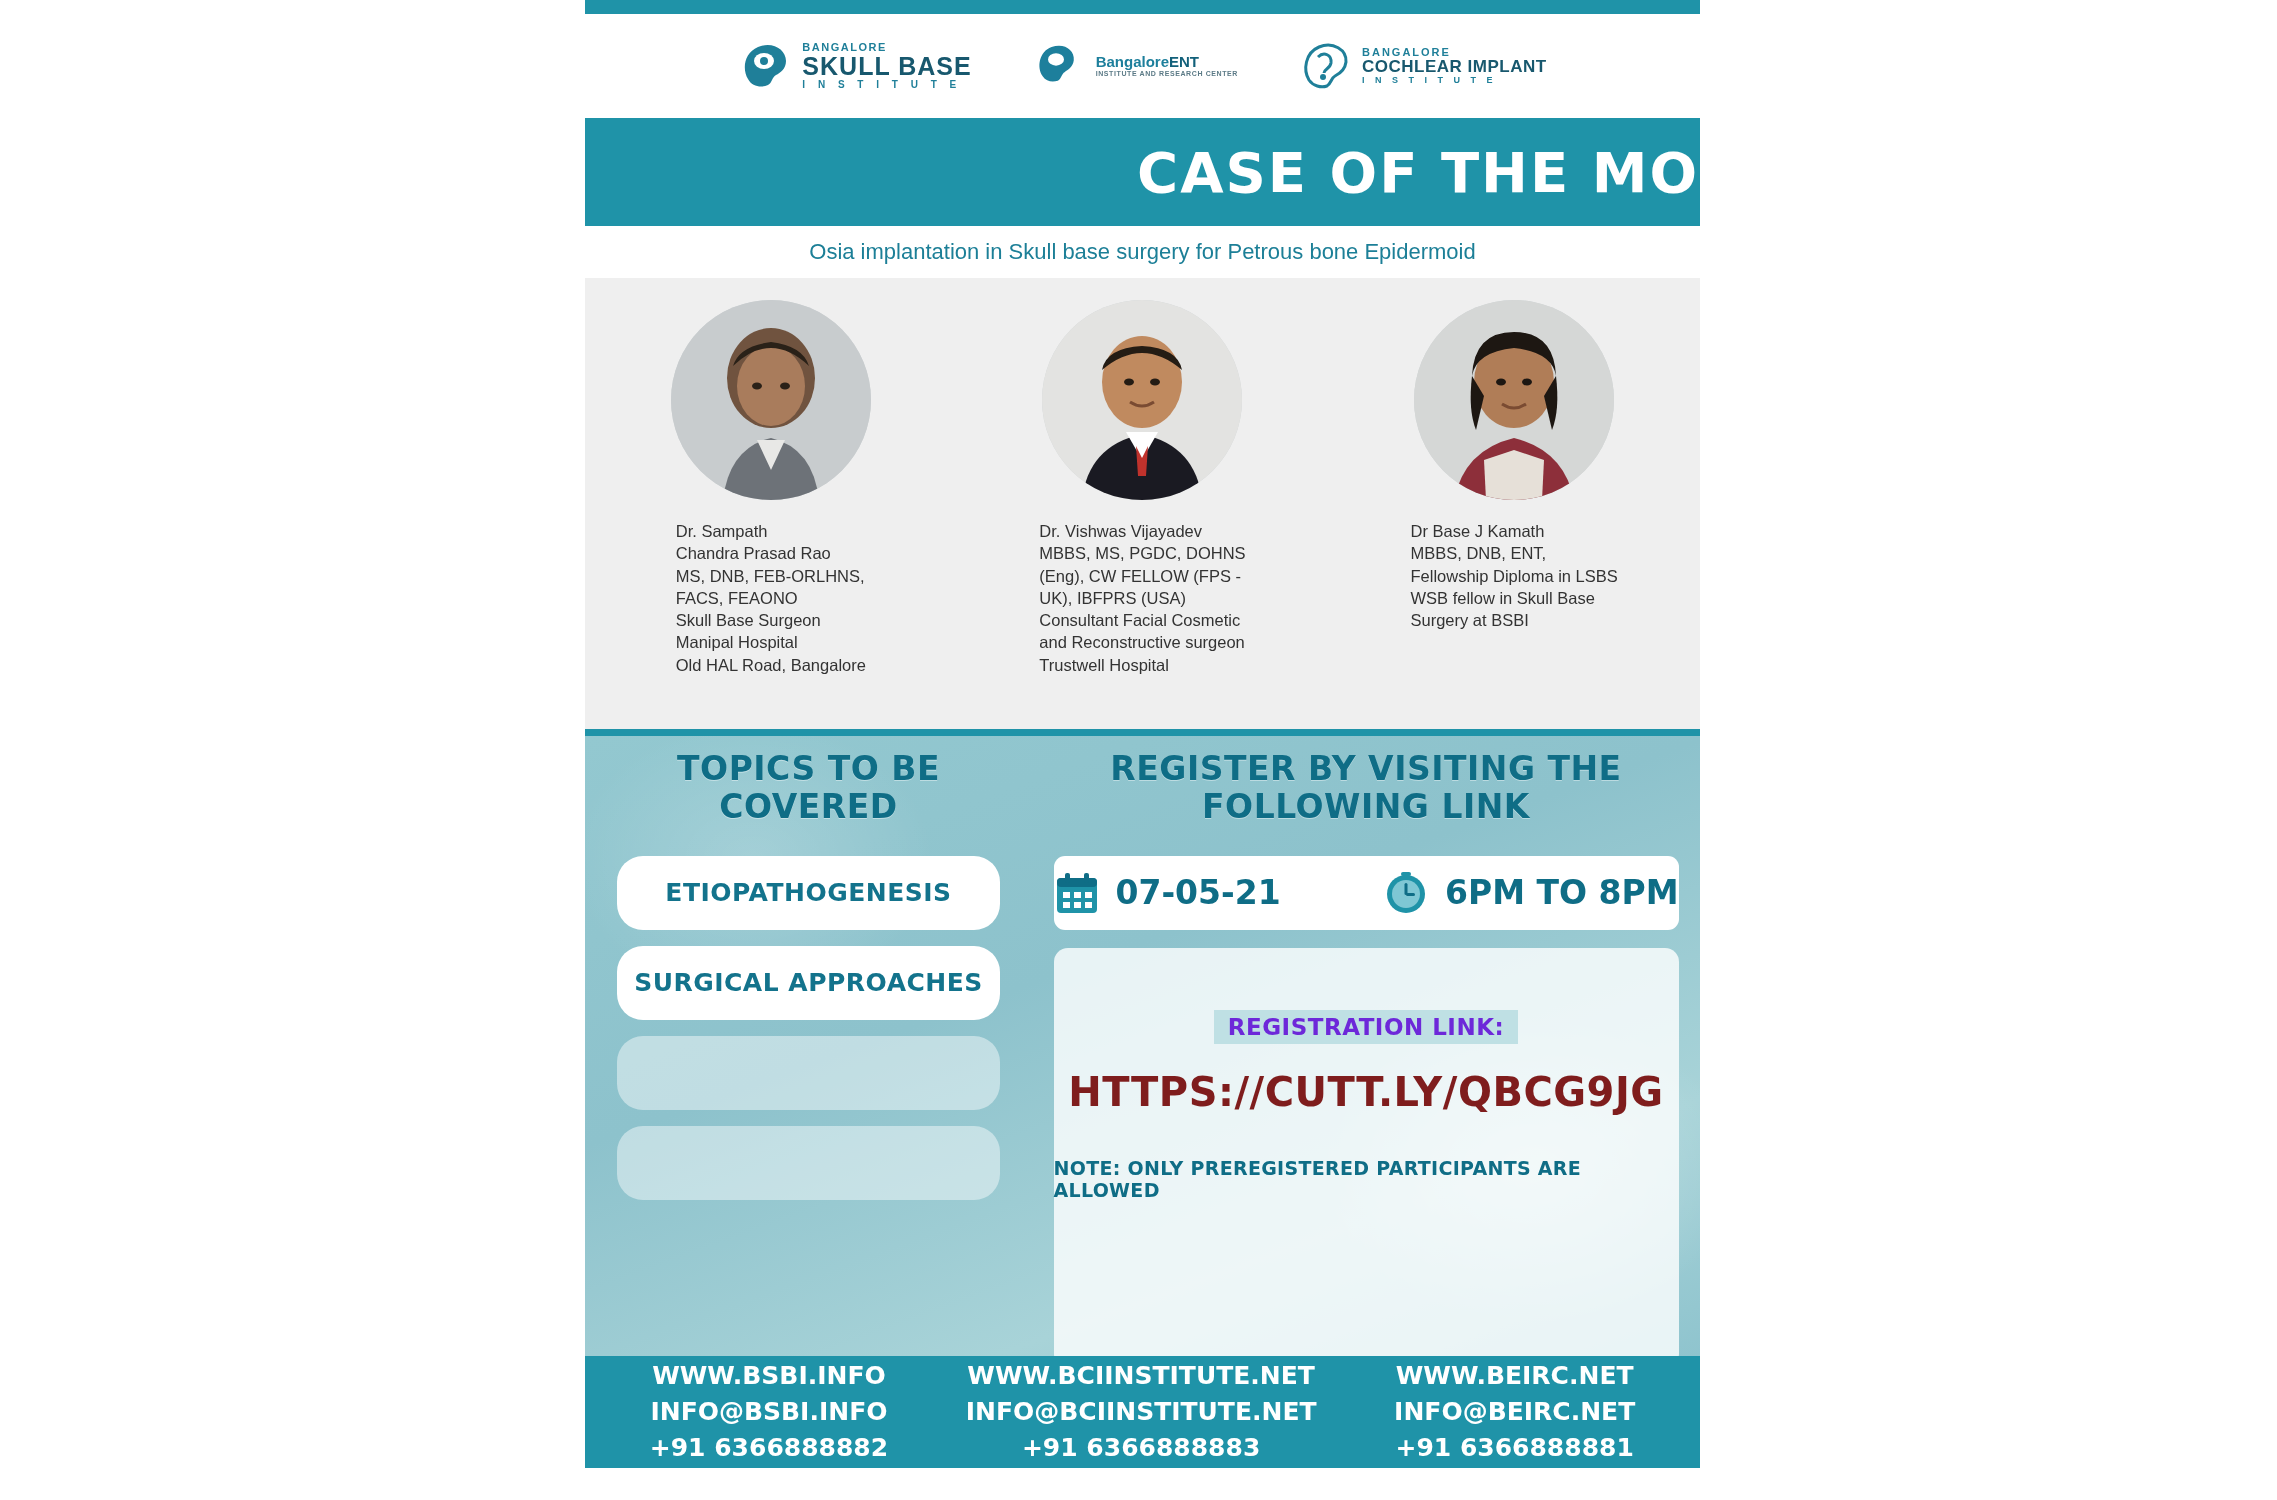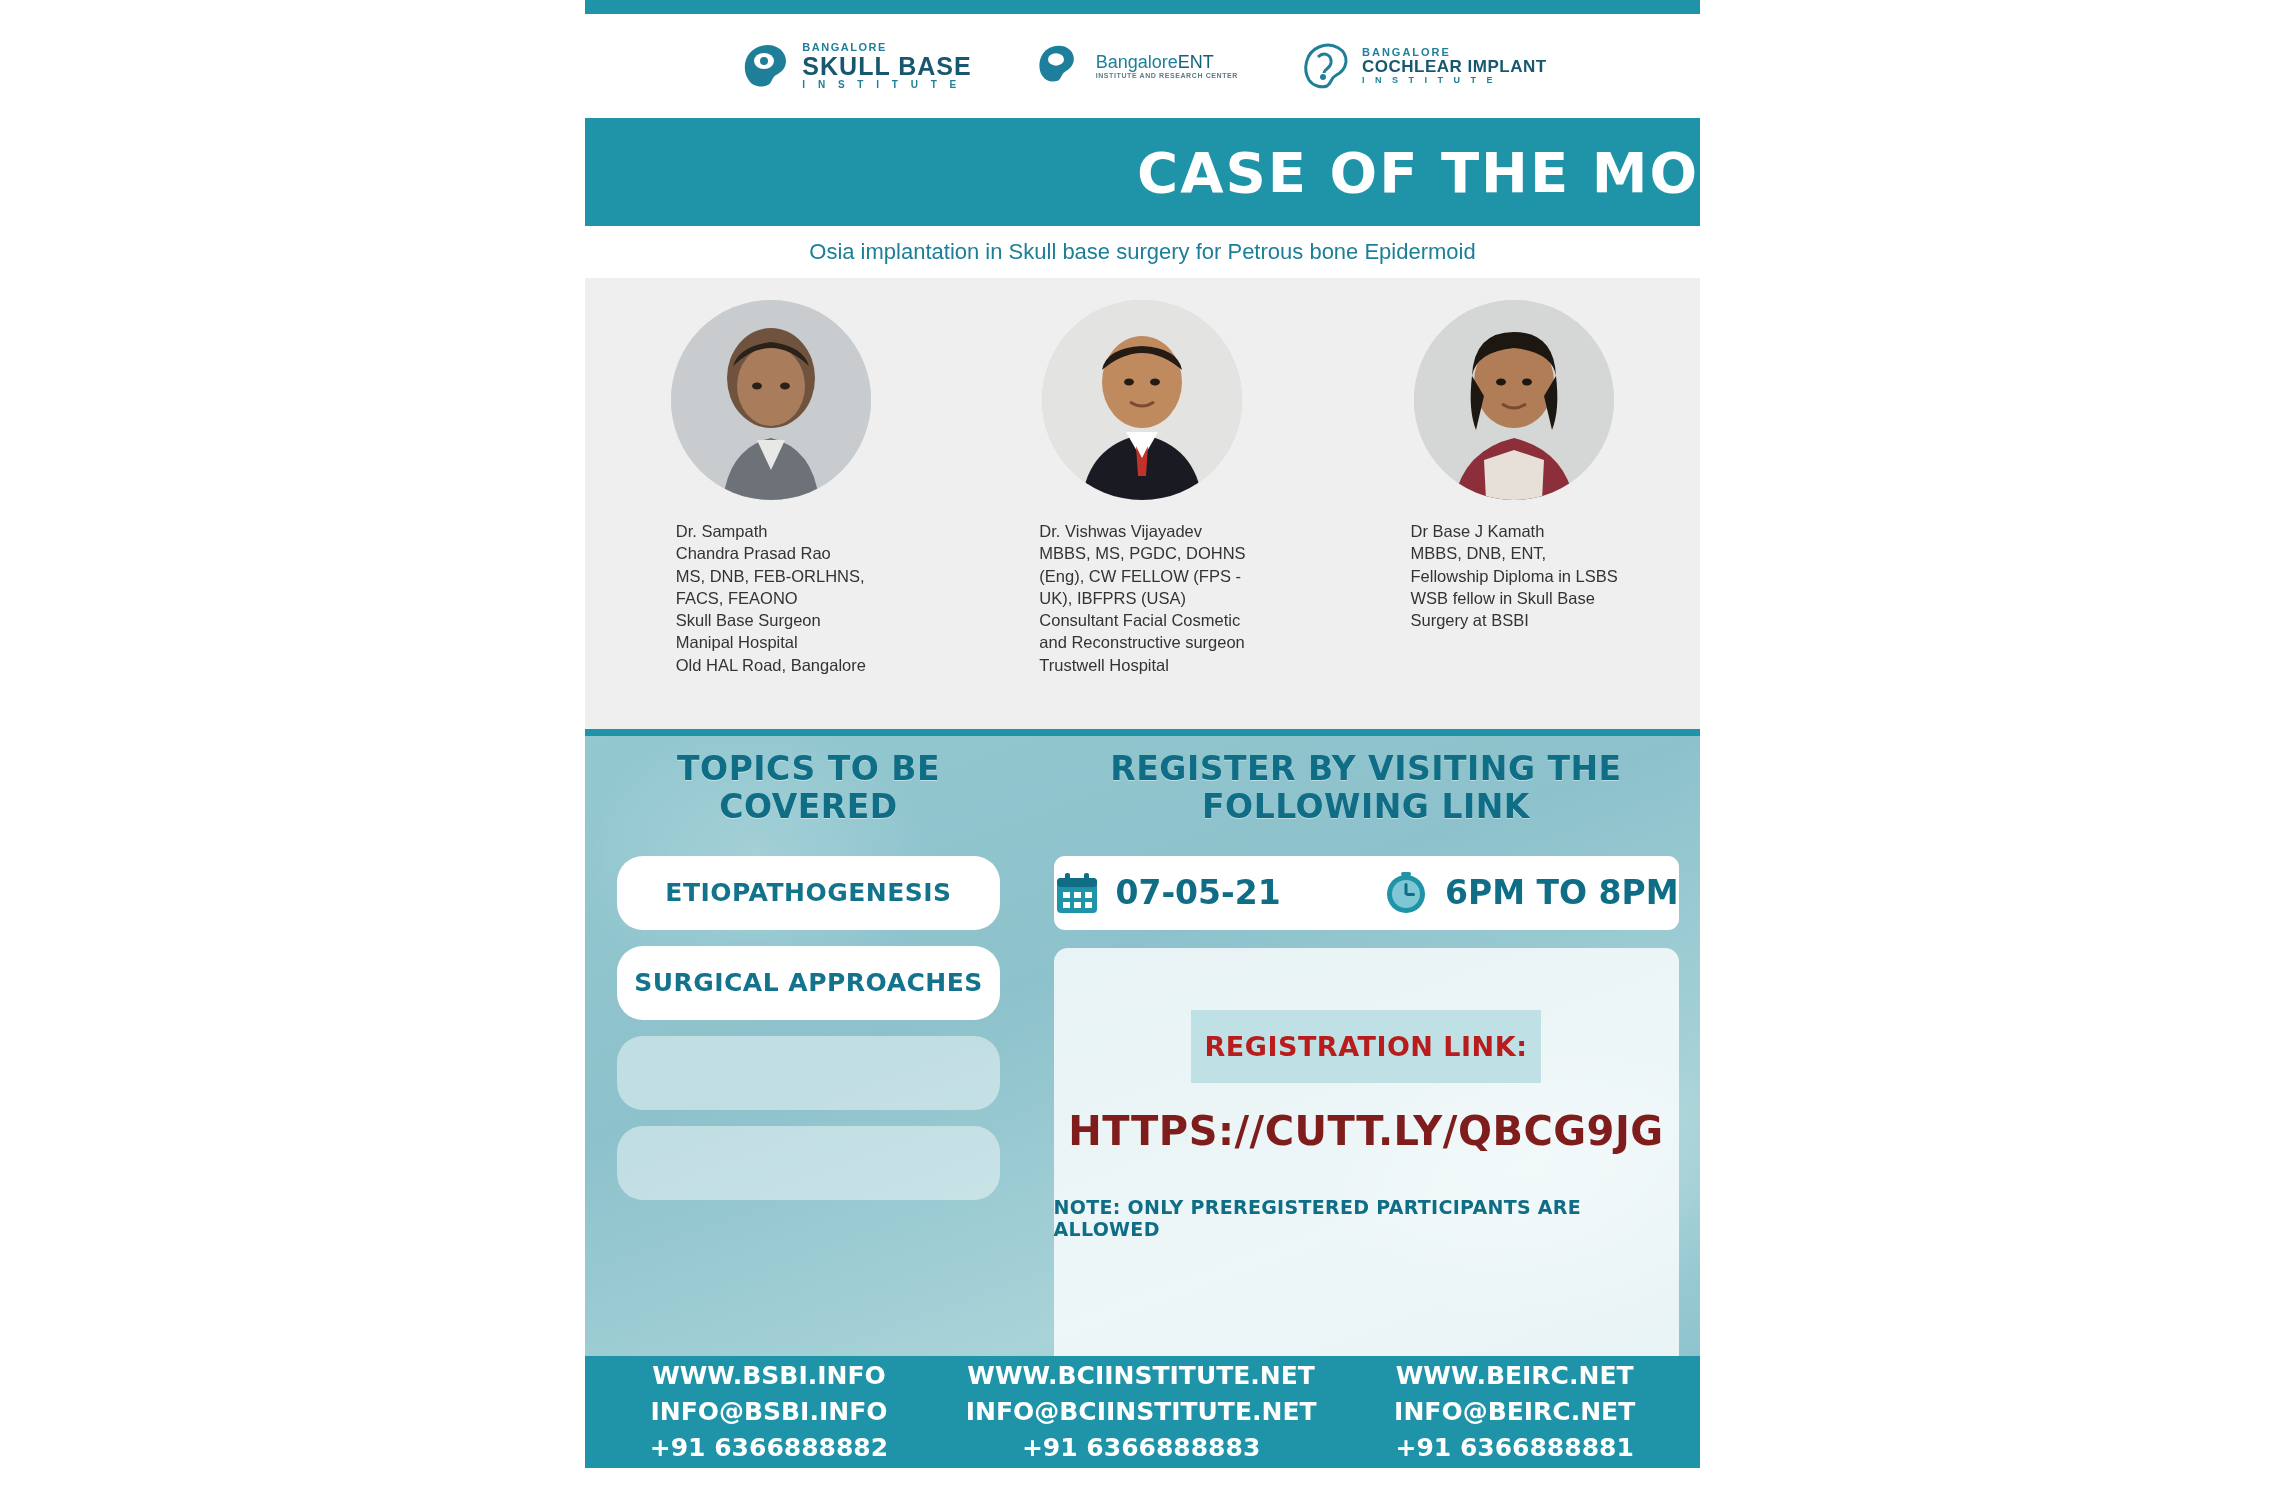--- a/index.html
+++ b/index.html
@@ -85,22 +85,22 @@
     letter-spacing: 1px;
     color: #18586e;
   }
   .logo-sub {
     font-size: 10px;
     letter-spacing: 5px;
     color: #1f7f99;
     font-weight: bold;
   }
   .logo2-main {
-    font-size: 18px;
-    font-weight: normal;
+    font-size: 15px;
+    font-weight: bold;
     color: #1d7f9c;
   }
   .logo2-main .ent { color: #12607a; }
   .logo2-sub {
     font-size: 7px;
     letter-spacing: 0.6px;
     color: #5b7a86;
     font-weight: bold;
   }
   .logo3-top {
@@ -293,24 +293,24 @@
     border-radius: 14px;
     background: rgba(255,255,255,0.80);
     display: flex;
     flex-direction: column;
     align-items: center;
     padding-top: 62px;
     box-sizing: border-box;
   }
   .reg-label {
     background: #bfe0e4;
-    color: #b91c1c;
-    font-size: 27px;
-    font-weight: bold;
-    padding: 21px 14px;
+    color: #6d28d9;
+    font-size: 23px;
+    font-weight: bold;
+    padding: 4px 14px;
     letter-spacing: 0.5px;
     font-family: "DejaVu Sans", sans-serif;
   }
   .reg-url {
     margin-top: 25px;
     color: #7f1d1d;
     font-size: 40px;
     font-weight: bold;
     letter-spacing: 0.5px;
     font-family: "DejaVu Sans", sans-serif;

